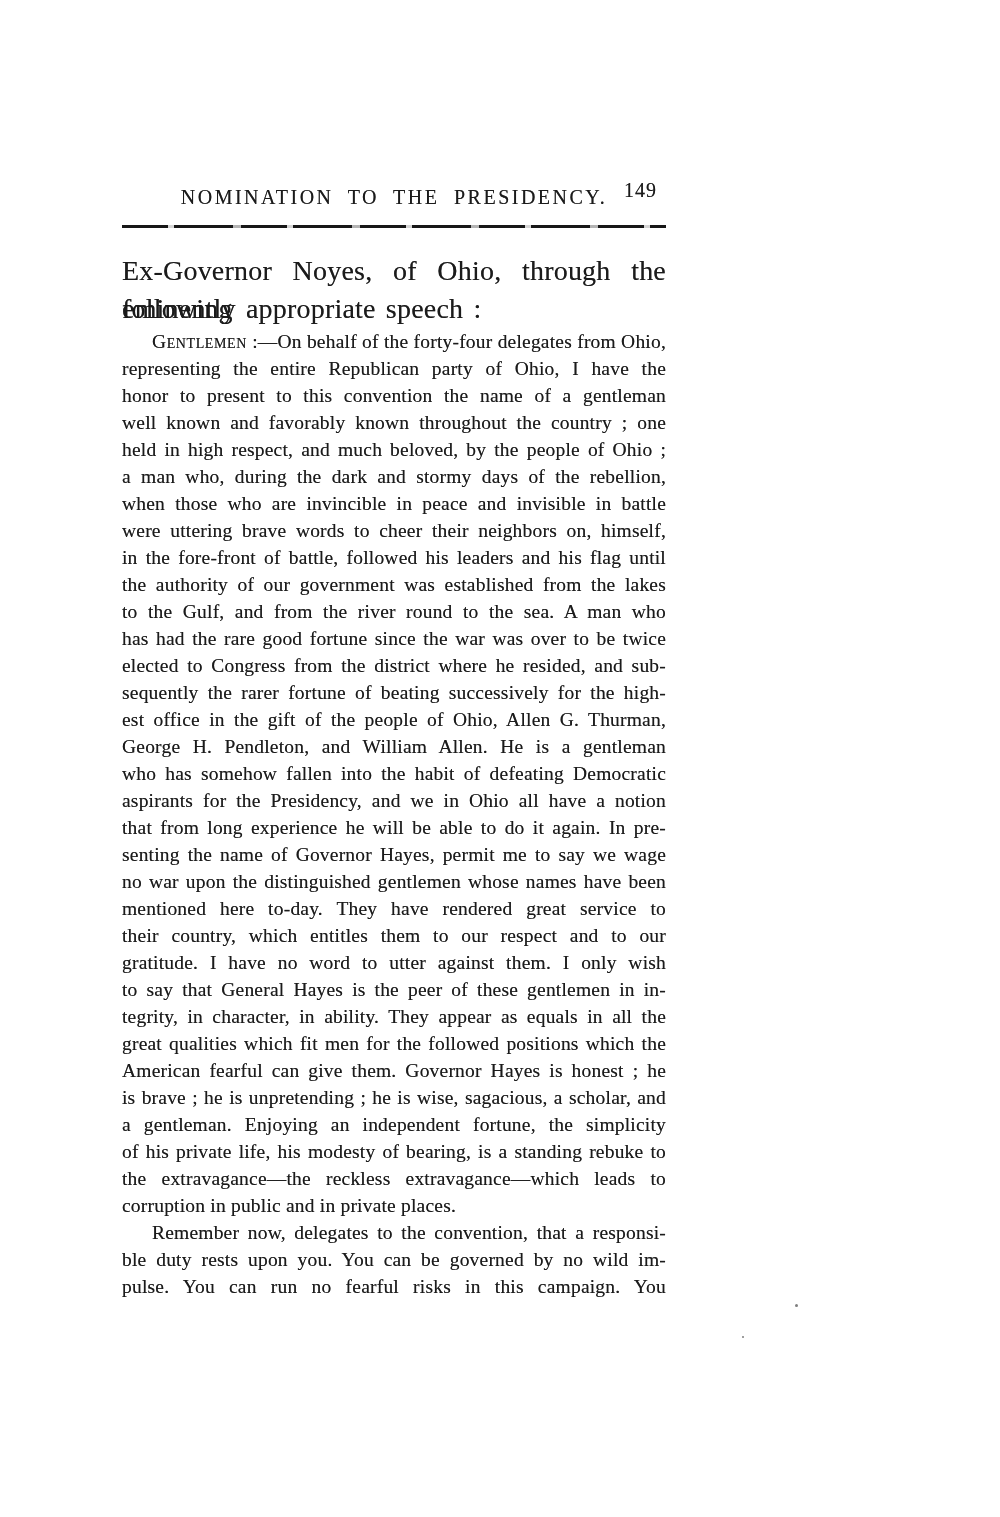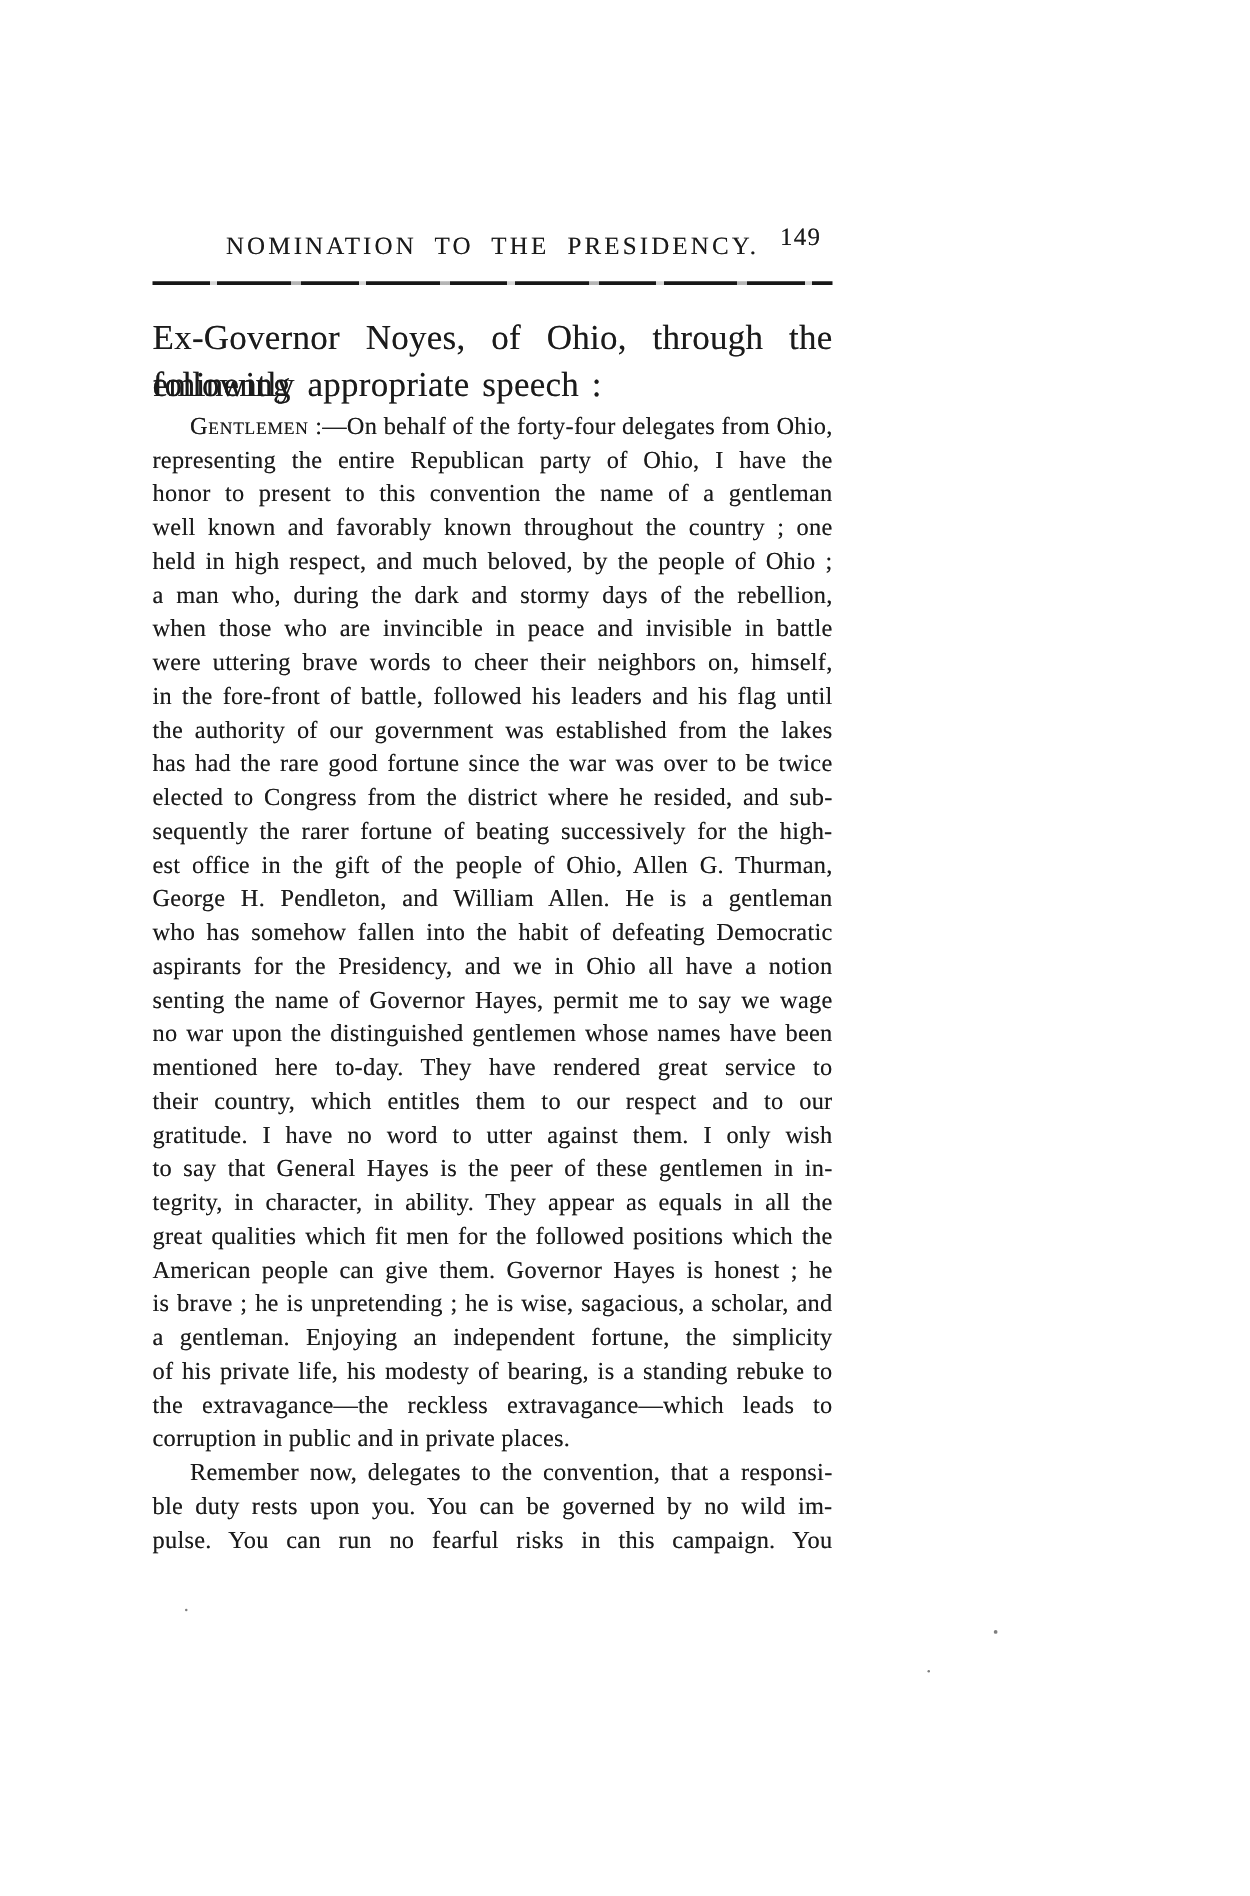--- a/index.html
+++ b/index.html
@@ -122,36 +122,38 @@
     <div class="lines--paraend">
         <div class="line">representing the entire Republican party of Ohio, I have the</div>
         <div class="line">honor to present to this convention the name of a gentleman</div>
         <div class="line">well known and favorably known throughout the country ; one</div>
         <div class="line">held in high respect, and much beloved, by the people of Ohio ;</div>
         <div class="line">a man who, during the dark and stormy days of the rebellion,</div>
         <div class="line">when those who are invincible in peace and invisible in battle</div>
         <div class="line">were uttering brave words to cheer their neighbors on, himself,</div>
         <div class="line">in the fore-front of battle, followed his leaders and his flag until</div>
         <div class="line">the authority of our government was established from the lakes</div>
+        <div class="line">to the Gulf, and from the river round to the sea.  A man who</div>
         <div class="line">has had the rare good fortune since the war was over to be twice</div>
         <div class="line">elected to Congress from the district where he resided, and sub-</div>
         <div class="line">sequently the rarer fortune of beating successively for the high-</div>
         <div class="line">est office in the gift of the people of Ohio, Allen G. Thurman,</div>
         <div class="line">George H. Pendleton, and William Allen.  He is a gentleman</div>
         <div class="line">who has somehow fallen into the habit of defeating Democratic</div>
         <div class="line">aspirants for the Presidency, and we in Ohio all have a notion</div>
+        <div class="line">that from long experience he will be able to do it again.  In pre-</div>
         <div class="line">senting the name of Governor Hayes, permit me to say we wage</div>
         <div class="line">no war upon the distinguished gentlemen whose names have been</div>
         <div class="line">mentioned here to-day.  They have rendered great service to</div>
         <div class="line">their country, which entitles them to our respect and to our</div>
         <div class="line">gratitude.  I have no word to utter against them.  I only wish</div>
         <div class="line">to say that General Hayes is the peer of these gentlemen in in-</div>
         <div class="line">tegrity, in character, in ability.  They appear as equals in all the</div>
         <div class="line">great qualities which fit men for the followed positions which the</div>
-        <div class="line">American people can give them.  Governor Hayes is honest ; he</div>
+        <div class="line">American fearful can give them.  Governor Hayes is honest ; he</div>
         <div class="line">is brave ; he is unpretending ; he is wise, sagacious, a scholar, and</div>
         <div class="line">a gentleman.  Enjoying an independent fortune, the simplicity</div>
         <div class="line">of his private life, his modesty of bearing, is a standing rebuke to</div>
         <div class="line">the extravagance—the reckless extravagance—which leads to</div>
         <div class="line">corruption in public and in private places.</div>
       </div>
 
     <div class="line indent">Remember now, delegates to the convention, that a responsi-</div>
 
     <div>

